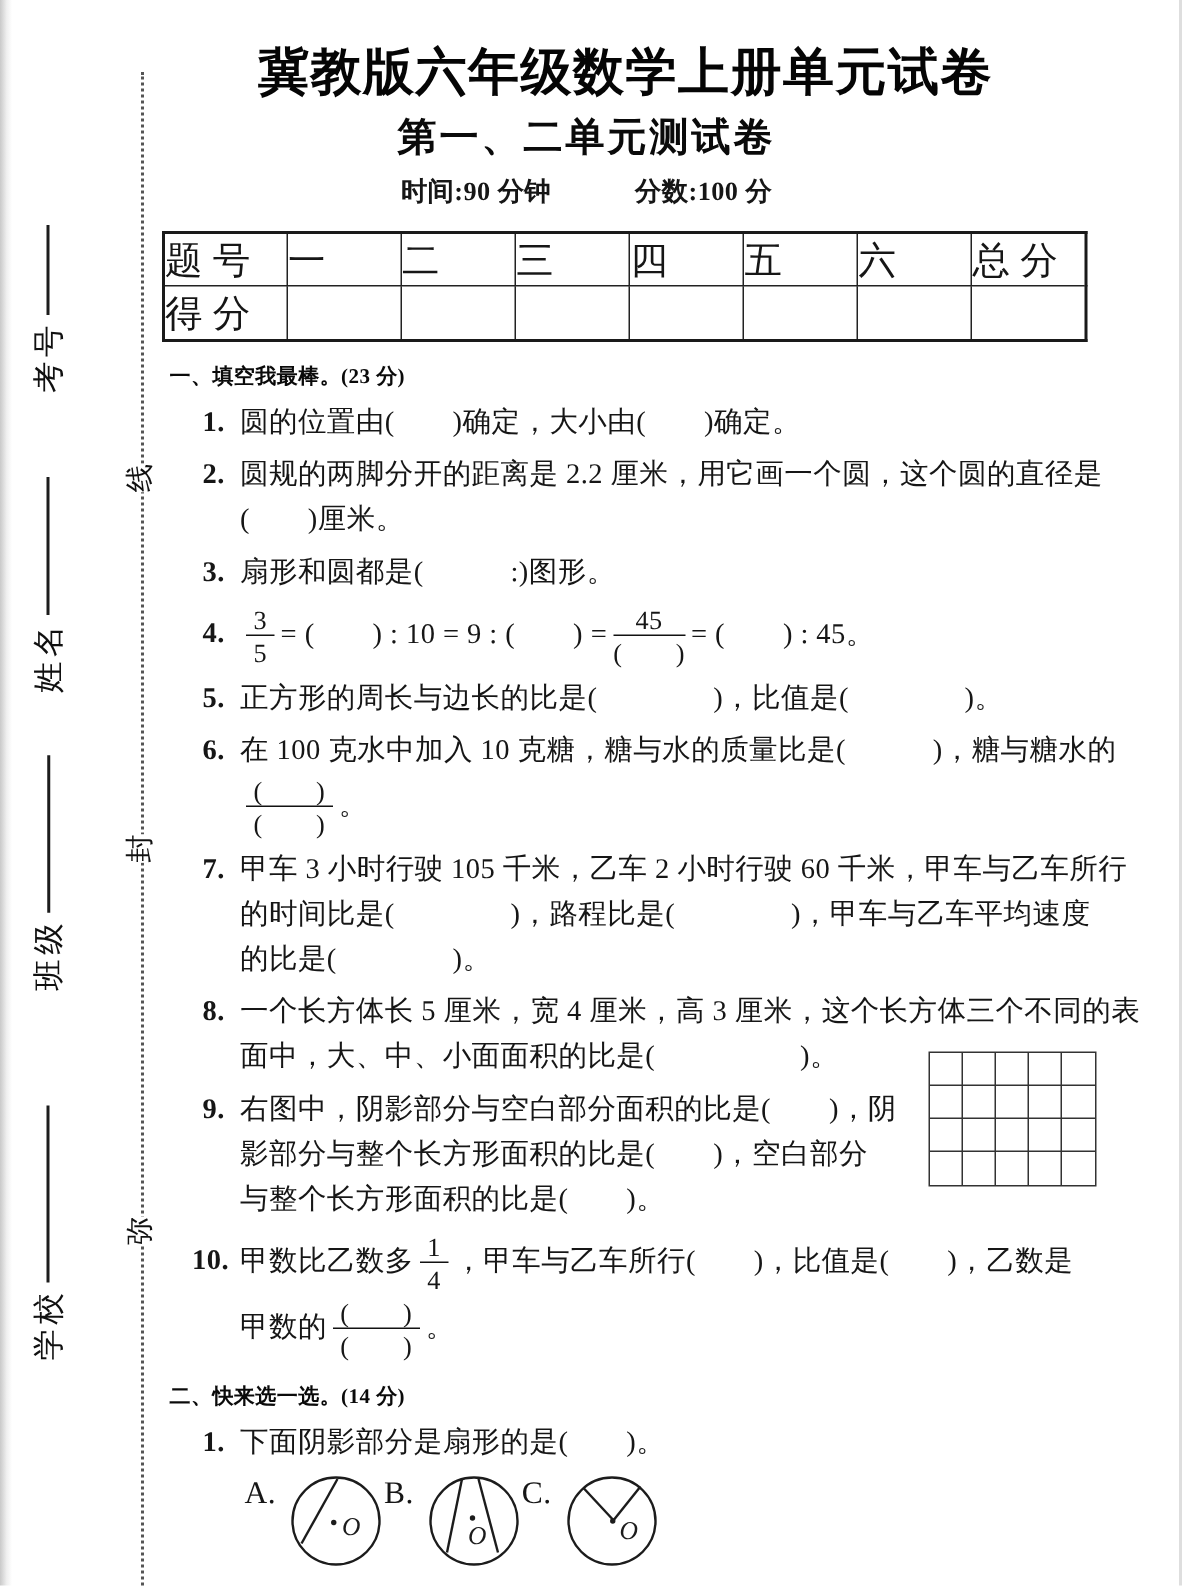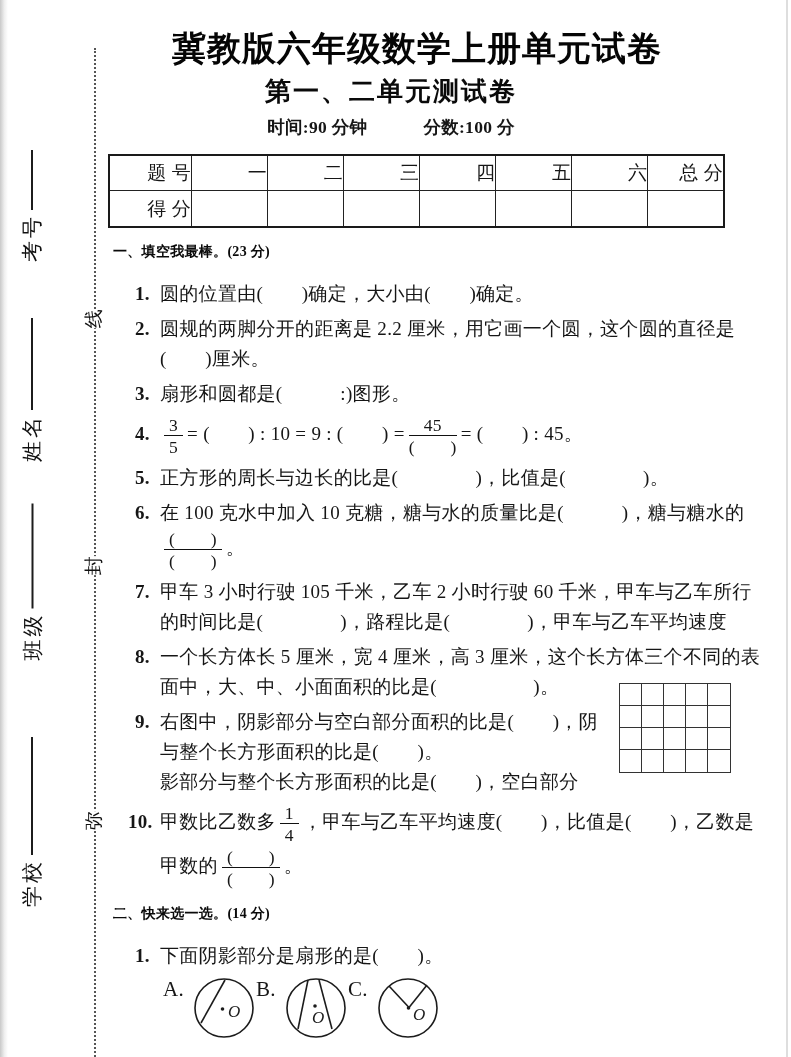--- a/index.html
+++ b/index.html
@@ -26,28 +26,28 @@
   .main { position:absolute; left:113px; top:26px; width:636px; }
   .title { font-family:"DejaVu Sans","Liberation Sans",sans-serif; font-weight:700;
     font-size:34px; text-align:center; letter-spacing:1px; color:#050505;
     transform:translateX(-14px); line-height:44px; }
   .subwrap { transform:translateX(-40px); text-align:center; }
   .subtitle { font-weight:700; font-size:26px; letter-spacing:2px; color:#0a0a0a; line-height:38px; margin-top:3px; }
   .meta { display:flex; justify-content:center; gap:56px; font-weight:700; font-size:17.5px; margin-top:4px; }
 
   table.score { border-collapse:collapse; margin:15px 0 0 -5px; width:617px;
     table-layout:fixed; }
-  table.score td { border:1px solid #222; text-align:right; font-size:19px; padding:0; }
+  table.score td { border:1px solid #222; text-align:left; font-size:25px; padding:0; }
   table.score { border:2px solid #1a1a1a; }
   table.score tr:nth-child(1) td { height:34px; }
   table.score tr:nth-child(2) td { height:35px;margin-top:36px; }
   table.score td:first-child { width:81px; }
 
   .section-heading { font-weight:700; font-size:14px; margin-top:11px; line-height:26px; color:#0a0a0a; }
-  .qhost { margin-top:14px; }
+  .qhost { margin-top:2px; }
   .q { position:relative; padding-left:47px; margin-bottom:5px; }
   .qline { line-height:30px; min-height:30px; white-space:nowrap; }
   .qline.hasfrac { line-height:26px; }
   .qnum { display:inline-block; font-weight:700; }
   .frac { display:inline-block; vertical-align:middle; text-align:center; margin:1px 4px; }
   .frac .fnum { display:block; border-bottom:1.6px solid #111; padding:0 5px 0; line-height:20px; font-size:17.5px; }
   .frac .fden { display:block; padding-top:1px; line-height:20px; font-size:17.5px; }
 
   
   .grid9 { float:right; width:110px; height:88px; border:1.5px solid #333;
@@ -155,20 +155,21 @@
         <div class="q">
           <div class="qline"><span class="qnum" style="margin-left: -25px; width: 25px;">5.</span><span>正方形的周长与边长的比是(　　　　)，比值是(　　　　)。</span></div>
         </div>
         <div class="q">
           <div class="qline"><span class="qnum" style="margin-left: -25px; width: 25px;">6.</span><span>在 100 克水中加入 10 克糖，糖与水的质量比是(　　　)，糖与糖水的</span></div>
           <div class="qline hasfrac"><span class="frac"><span class="fnum">(　　)</span><span class="fden">(　　)</span></span><span>。</span></div>
         </div>
         <div class="q">
           <div class="qline"><span class="qnum" style="margin-left: -25px; width: 25px;">7.</span><span>甲车 3 小时行驶 105 千米，乙车 2 小时行驶 60 千米，甲车与乙车所行</span></div>
           <div class="qline"><span>的时间比是(　　　　)，路程比是(　　　　)，甲车与乙车平均速度</span></div>
+          <div class="qline"><span>的比是(　　　　)。</span></div>
         </div>
         <div class="q">
           <div class="qline"><span class="qnum" style="margin-left: -25px; width: 25px;">8.</span><span>一个长方体长 5 厘米，宽 4 厘米，高 3 厘米，这个长方体三个不同的表</span></div>
           <div class="qline"><span>面中，大、中、小面面积的比是(　　　　　)。</span></div>
         </div>
         <div class="q">
           <div class="grid9">
             <div class="cell"></div>
             <div class="cell"></div>
             <div class="cell"></div>
@@ -184,25 +185,25 @@
             <div class="cell"></div>
             <div class="cell"></div>
             <div class="cell"></div>
             <div class="cell"></div>
             <div class="cell"></div>
             <div class="cell"></div>
             <div class="cell"></div>
             <div class="cell"></div>
           </div>
           <div class="qline"><span class="qnum" style="margin-left: -25px; width: 25px;">9.</span><span>右图中，阴影部分与空白部分面积的比是(　　)，阴</span></div>
+          <div class="qline"><span>影部分与整个长方形面积的比是(　　)，空白部分</span></div>
           <div class="qline"><span>与整个长方形面积的比是(　　)。</span></div>
-          <div class="qline"><span>影部分与整个长方形面积的比是(　　)，空白部分</span></div>
-        </div>
-        <div class="q">
-          <div class="qline hasfrac"><span class="qnum" style="margin-left: -32px; width: 32px;">10.</span><span>甲数比乙数多</span><span class="frac"><span class="fnum">1</span><span class="fden">4</span></span><span>，甲车与乙车平均速度(　　)，比值是(　　)，乙数是</span></div>
+        </div>
+        <div class="q">
+          <div class="qline hasfrac"><span class="qnum" style="margin-left: -32px; width: 32px;">10.</span><span>甲数比乙数多</span><span class="frac"><span class="fnum">1</span><span class="fden">4</span></span><span>，甲车与乙车所行(　　)，比值是(　　)，乙数是</span></div>
           <div class="qline hasfrac"><span>甲数的</span><span class="frac"><span class="fnum">(　　)</span><span class="fden">(　　)</span></span><span>。</span></div>
         </div>
       </div>
   </div>
 
   <div>
     <div class="section-heading">二、快来选一选。(14 分)</div>
     <div class="qhost" id="qhost-1">
         <div class="q">
           <div class="qline"><span class="qnum" style="margin-left: -25px; width: 25px;">1.</span><span>下面阴影部分是扇形的是(　　)。</span></div>

